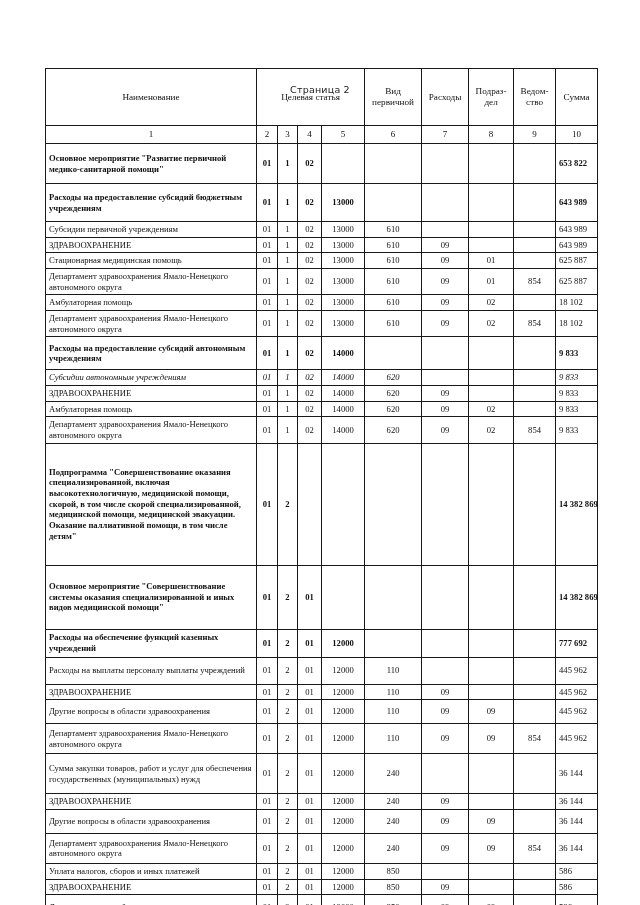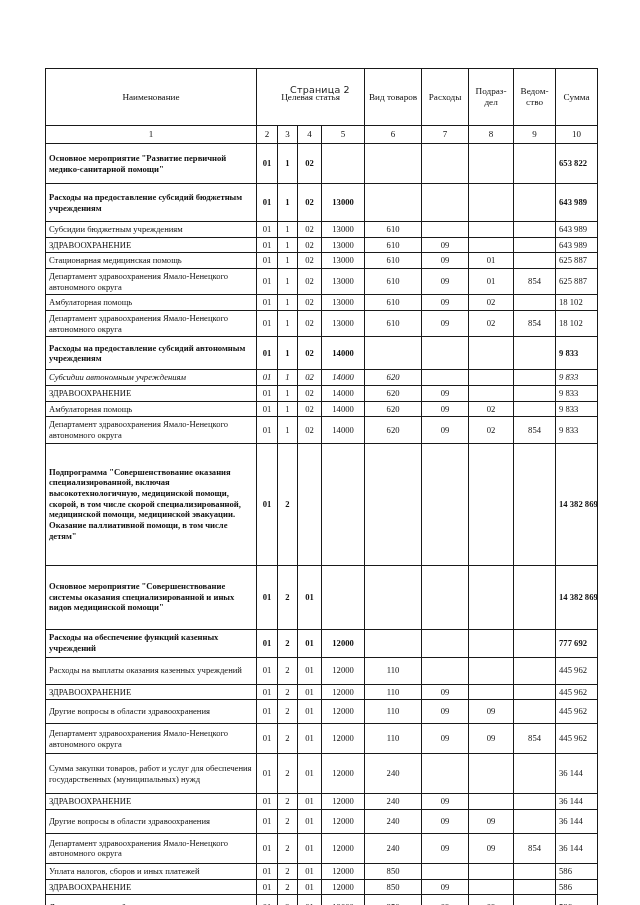--- a/index.html
+++ b/index.html
@@ -93,21 +93,21 @@
         <col class="c-vid">
           <col class="c-razd">
           <col class="c-podr">
           <col class="c-vedom">
           <col class="c-summa">
       </colgroup>
       <thead>
         <tr>
           <th class="head" rowspan="1">Наименование</th>
           <th class="head" colspan="4">Целевая статья</th>
-          <th class="head">Вид товаров</th>
+          <th class="head">Вид первичной</th>
           <th class="head">Расходы</th>
           <th class="head">Подраз-дел</th>
           <th class="head">Ведом-ство</th>
           <th class="head">Сумма</th>
         </tr>
         <tr>
           <td class="numrow">1</td>
           <td class="numrow">2</td>
           <td class="numrow">3</td>
           <td class="numrow">4</td>
@@ -138,21 +138,21 @@
             <td class="code">1</td>
             <td class="code">02</td>
             <td class="code">13000</td>
             <td class="code"></td>
             <td class="code"></td>
             <td class="code"></td>
             <td class="code"></td>
             <td class="sum">643 989</td>
           </tr>
           <tr style="height: 13px;">
-            <td class="name">Субсидии бюджетным учреждениям</td>
+            <td class="name">Субсидии первичной учреждениям</td>
             <td class="code">01</td>
             <td class="code">1</td>
             <td class="code">02</td>
             <td class="code">13000</td>
             <td class="code">610</td>
             <td class="code"></td>
             <td class="code"></td>
             <td class="code"></td>
             <td class="sum">643 989</td>
           </tr>
@@ -306,21 +306,21 @@
             <td class="code">2</td>
             <td class="code">01</td>
             <td class="code">12000</td>
             <td class="code"></td>
             <td class="code"></td>
             <td class="code"></td>
             <td class="code"></td>
             <td class="sum">777 692</td>
           </tr>
           <tr style="height: 27px;">
-            <td class="name">Расходы на выплаты оказания казенных учреждений</td>
+            <td class="name">Расходы на выплаты персоналу выплаты учреждений</td>
             <td class="code">01</td>
             <td class="code">2</td>
             <td class="code">01</td>
             <td class="code">12000</td>
             <td class="code">110</td>
             <td class="code"></td>
             <td class="code"></td>
             <td class="code"></td>
             <td class="sum">445 962</td>
           </tr>

